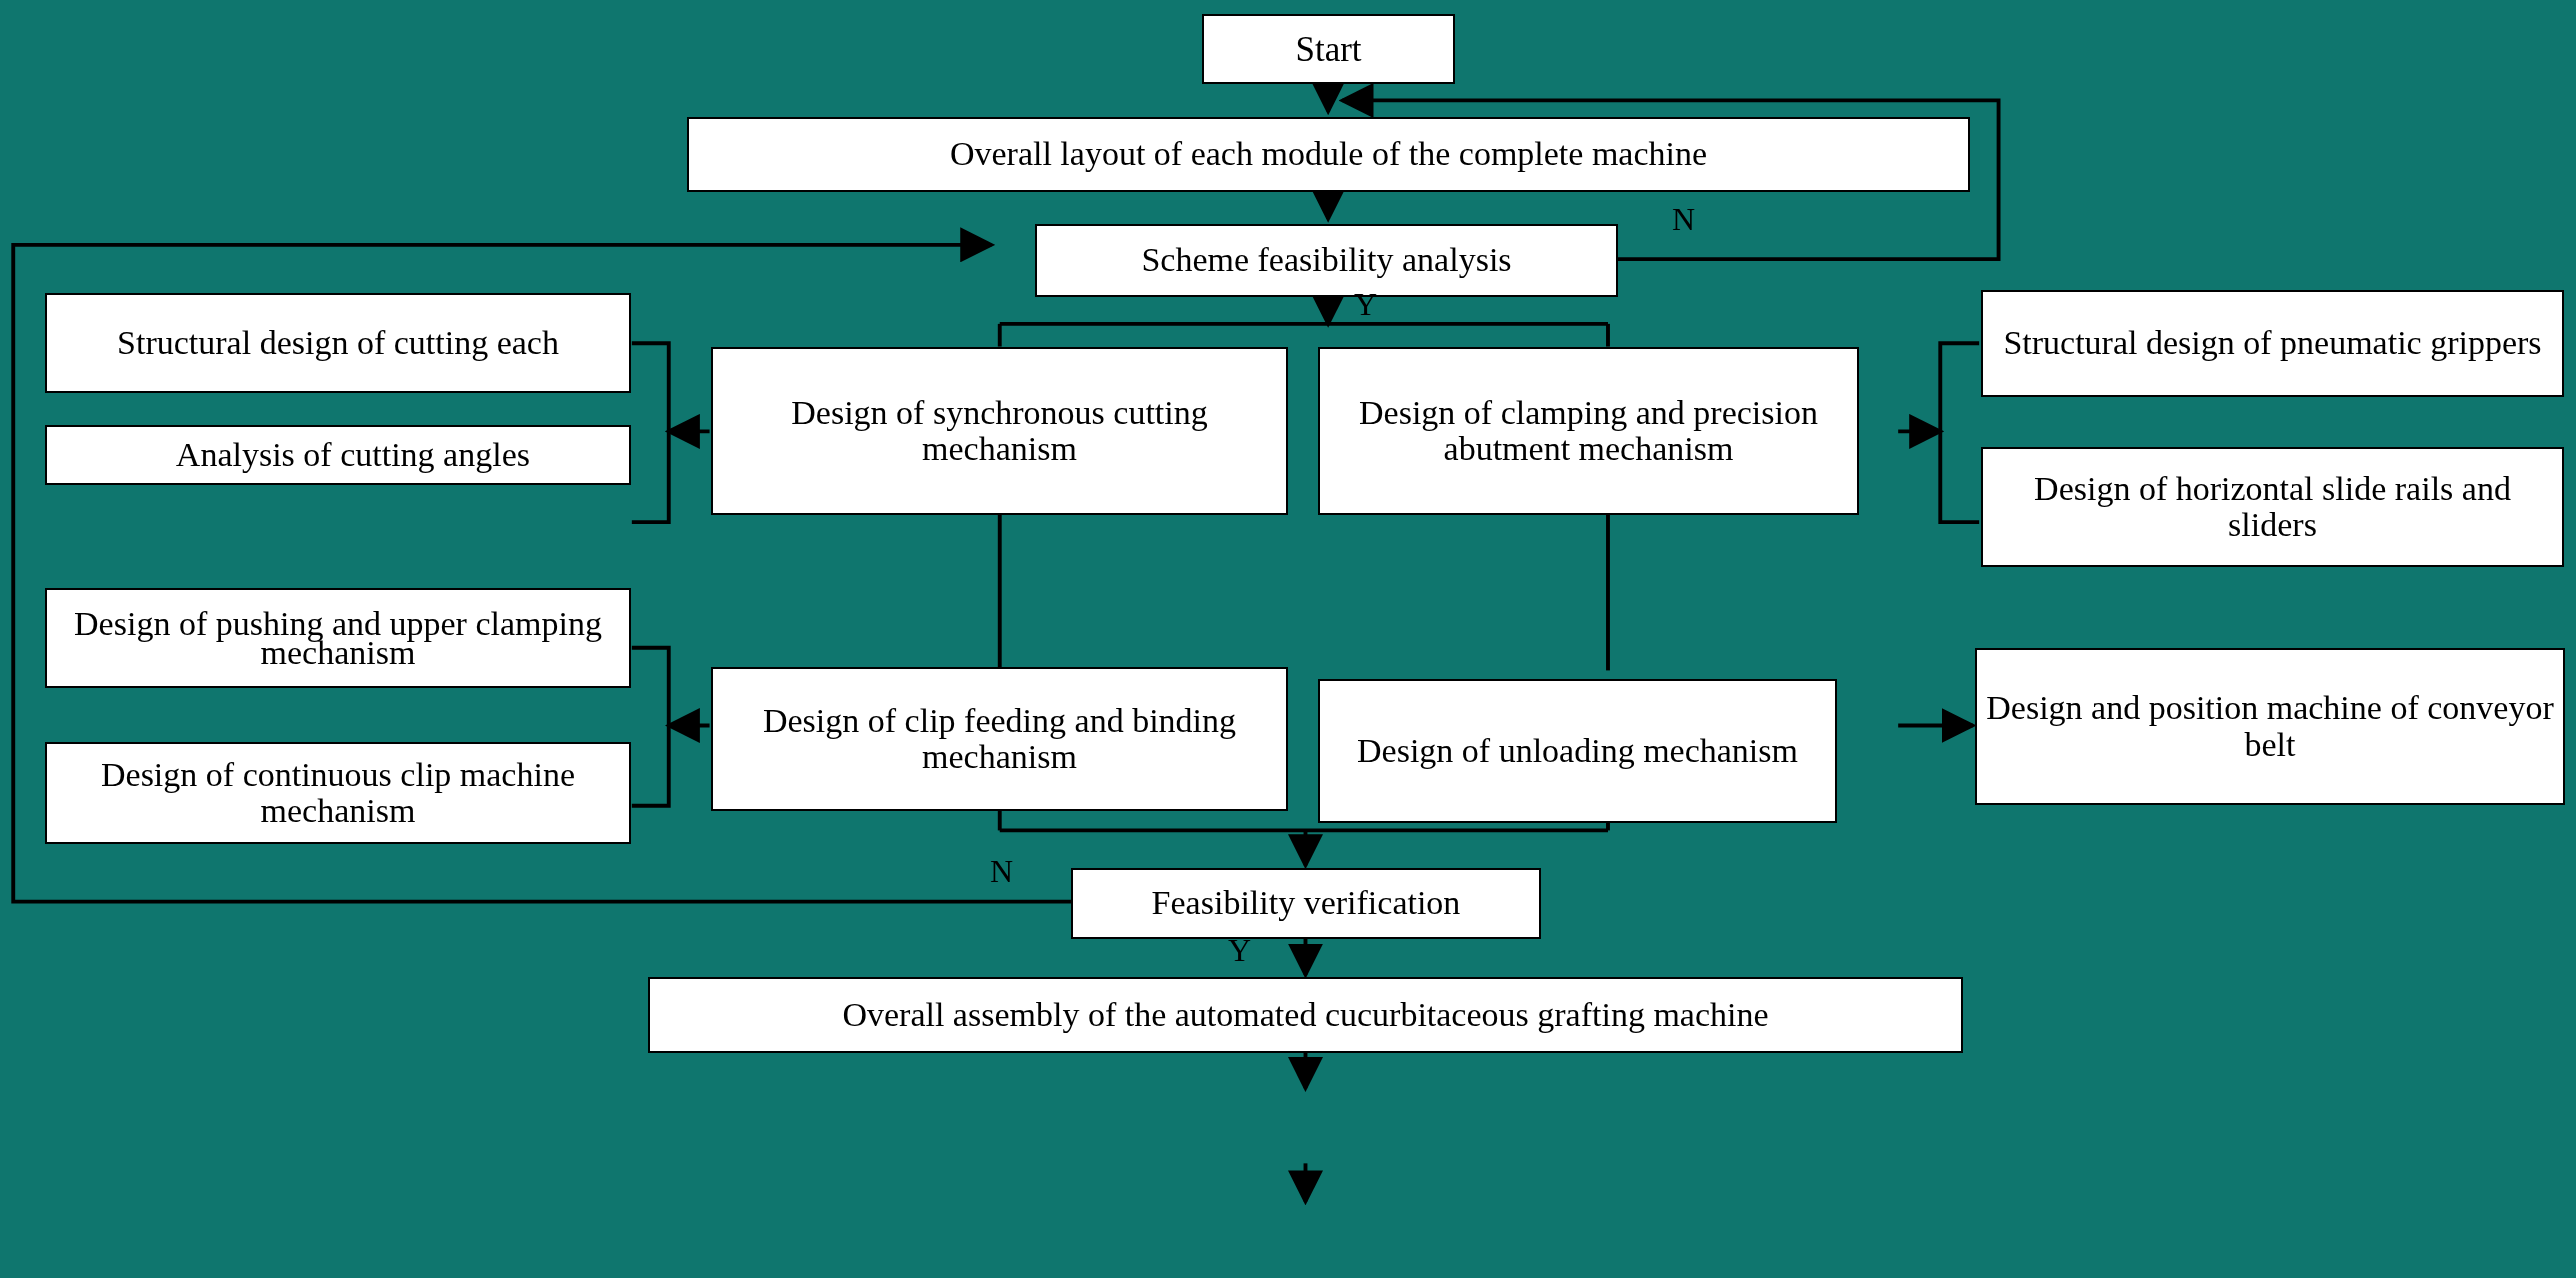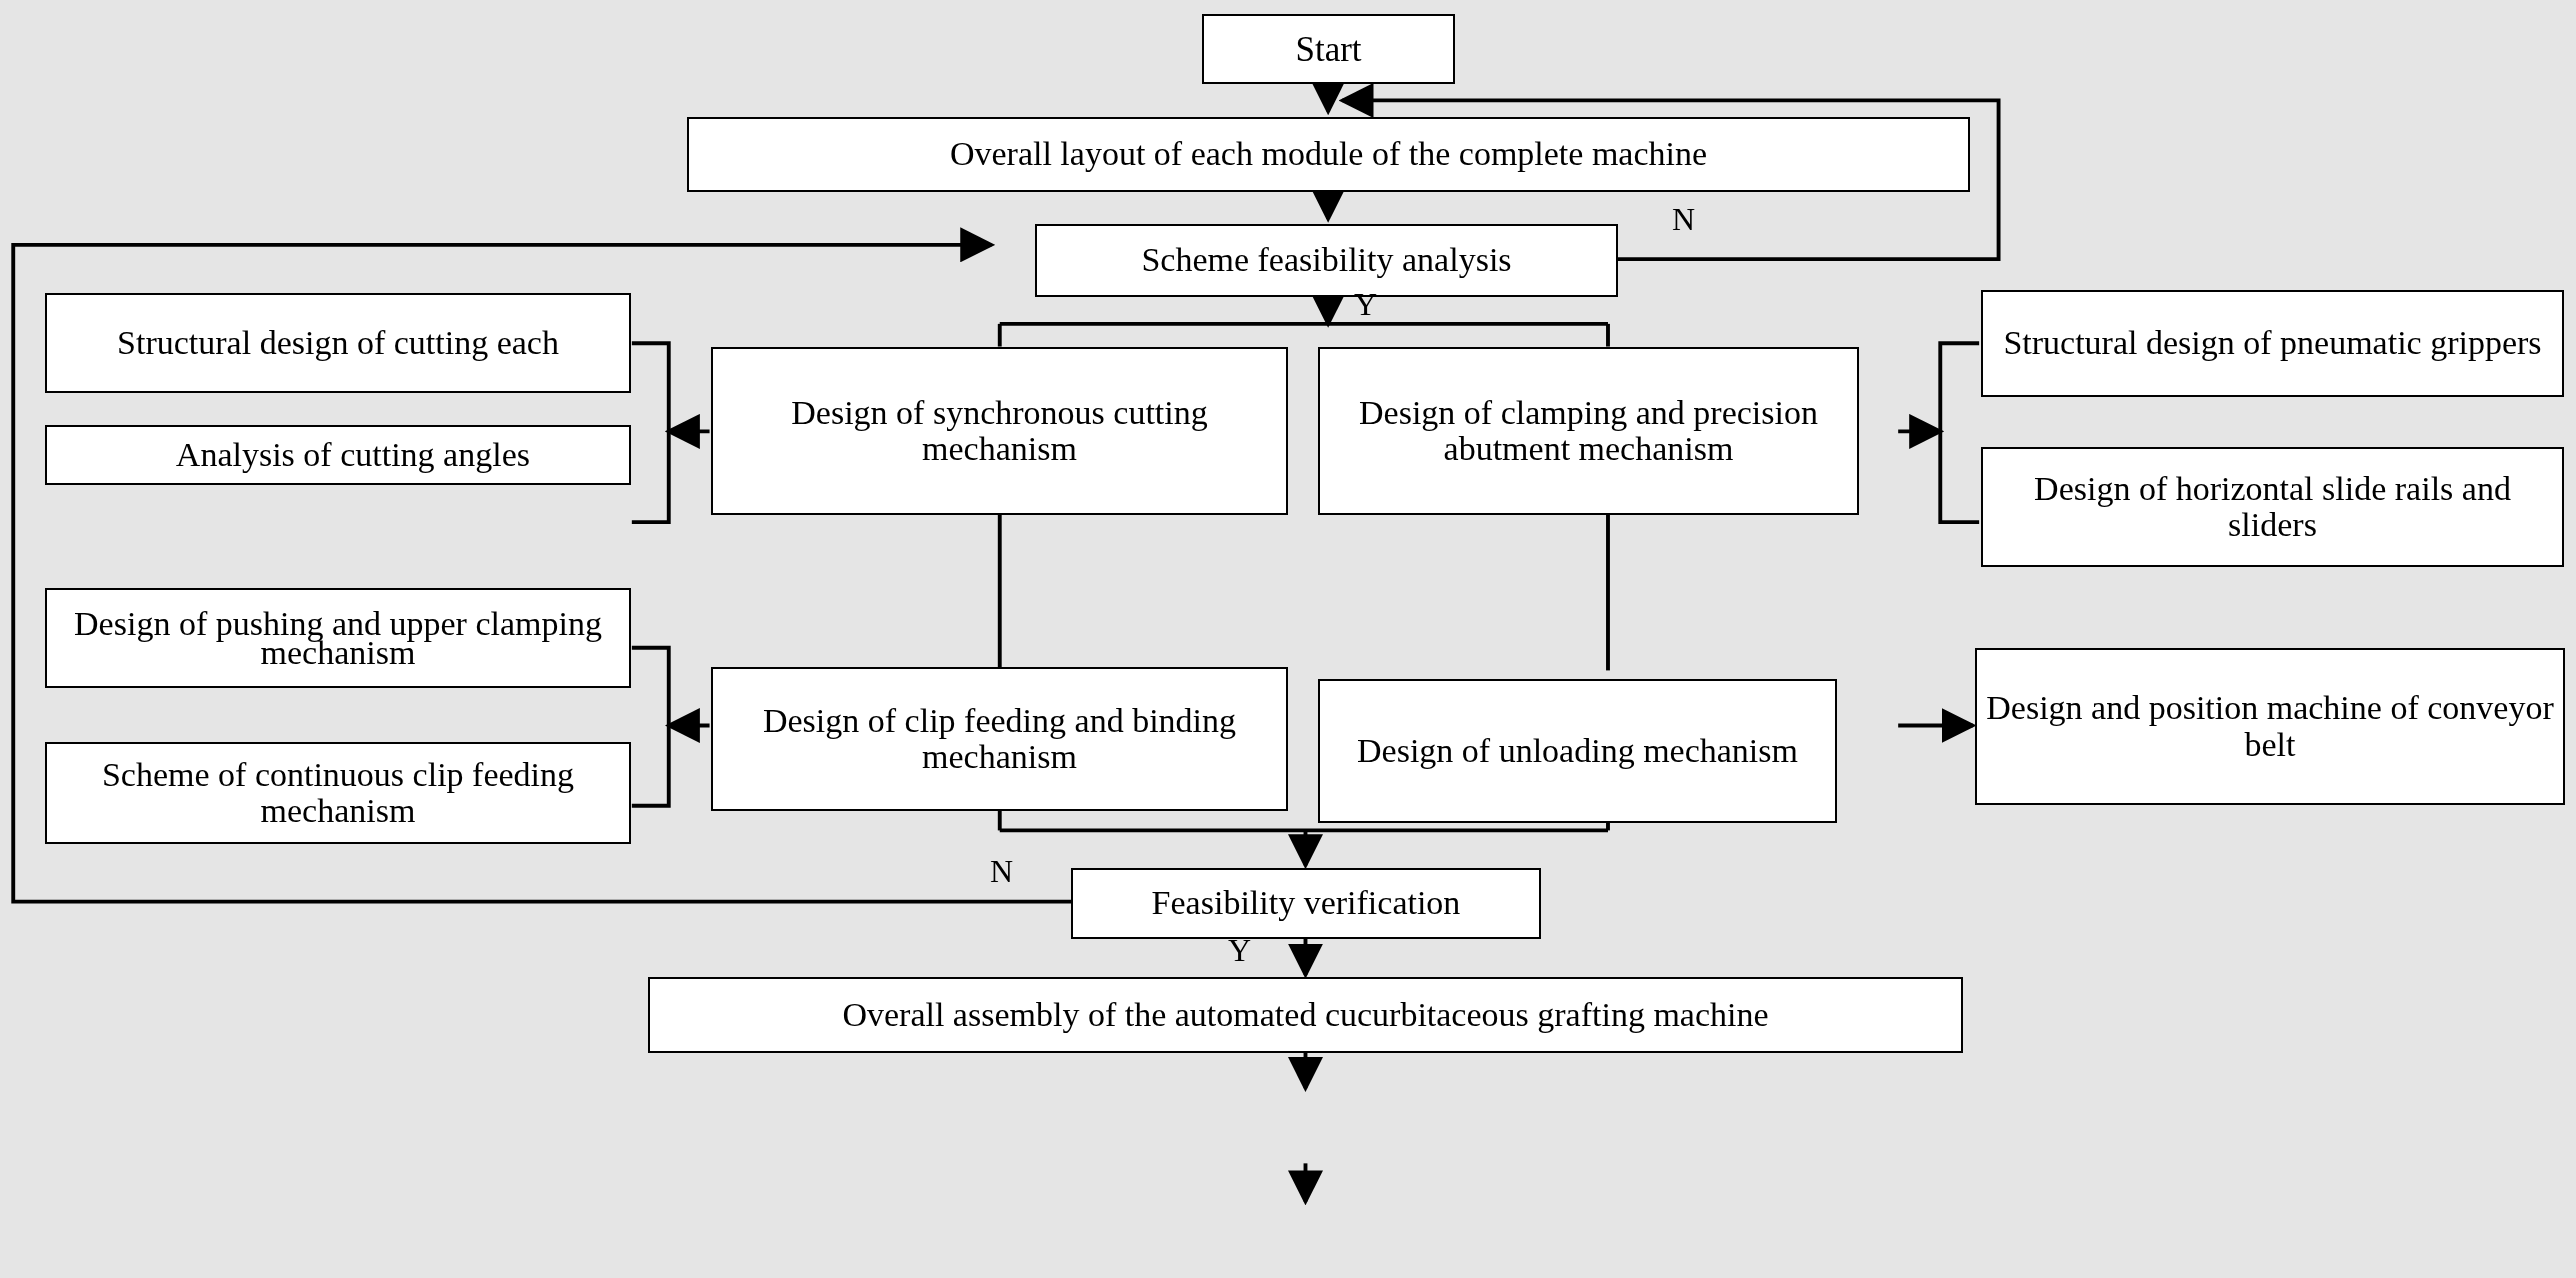--- a/index.html
+++ b/index.html
@@ -1,16 +1,16 @@
 <!DOCTYPE html>
 <html style="font-size:10.4px"><head>
 <meta charset="utf-8">
 <style>
   html,body{margin:0;padding:0;background:#ffffff;}
-  #stage{position:relative;width:2576px;height:1278px;background:#e5e5e5;
+  #stage{position:relative;width:2576px;height:1278px;background:#0f766e;
          font-family:"Liberation Serif","DejaVu Serif",serif;}
   svg{position:absolute;left:0;top:0;width:2576px;height:1278px;}
   .node{position:absolute;box-sizing:border-box;border:2.6px solid #000;background:#fff;
         display:flex;align-items:center;justify-content:center;text-align:center;
         color:#000;line-height:1.06;padding:1.3px 5.2px;}
   .node span{display:block;width:100%;}
   .t52{font-size:34px;}
   .t54{font-size:35px;}
   .tight{line-height:0.86;}
   .lbl{position:absolute;font-size:32px;color:#000;}
@@ -88,21 +88,21 @@
   <div class="node t52" style="left:45px;top:293px;width:586px;height:100px;">
     <span>Structural design of cutting each</span>
   </div>
   <div class="node t52" style="left:45px;top:425px;width:586px;height:60px;padding-left:35px;">
     <span>Analysis of cutting angles</span>
   </div>
   <div class="node t52 tight" style="left:45px;top:588px;width:586px;height:100px;">
     <span>Design of pushing and upper clamping mechanism</span>
   </div>
   <div class="node t52" style="left:45px;top:742px;width:586px;height:102px;">
-    <span>Scheme of continuous clip feeding mechanism</span>
+    <span>Design of continuous clip machine mechanism</span>
   </div>
 
   <div class="node t52" style="left:711px;top:347px;width:577px;height:168px;">
     <span>Design of synchronous cutting mechanism</span>
   </div>
   <div class="node t52" style="left:711px;top:667px;width:577px;height:144px;">
     <span>Design of clip feeding and binding mechanism</span>
   </div>
 
   <div class="node t52" style="left:1318px;top:347px;width:541px;height:168px;">

